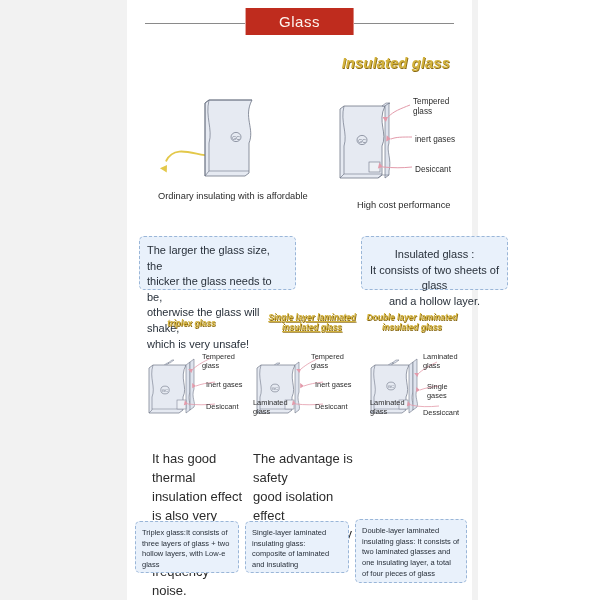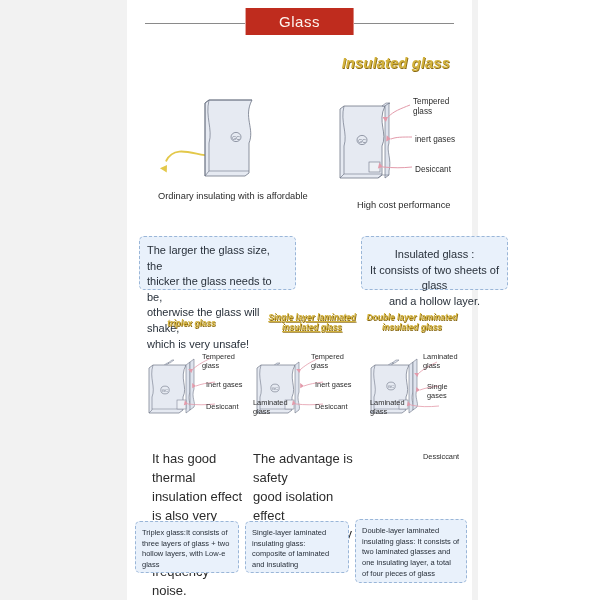--- a/index.html
+++ b/index.html
@@ -202,21 +202,21 @@
       <polygon points="0,0 4,-1.7 3.4,3.4" fill="#e39aaa" transform="translate(58,25) rotate(135)"></polygon>
       <path d="M78 38 C 70 39, 64 40, 59 42" fill="none" stroke="#e39aaa" stroke-width="0.8"></path>
       <polygon points="0,0 4,-1.7 3.4,3.4" fill="#e39aaa" transform="translate(59,42) rotate(172)"></polygon>
       <path d="M78 58 C 68 59, 58 59, 50 57" fill="none" stroke="#e39aaa" stroke-width="0.8"></path>
       <polygon points="0,0 4,-1.7 3.4,3.4" fill="#e39aaa" transform="translate(50,57) rotate(186)"></polygon>
     </svg>
     <div class="lbl" style="left:296px;top:352px;font-size:7.4px;">Laminated
 glass</div>
     <div class="lbl" style="left:300px;top:382px;font-size:7.4px;">Single
 gases</div>
-    <div class="lbl" style="left:296px;top:408px;font-size:7.4px;margin-top:44px;">Dessiccant</div>
+    <div class="lbl" style="left:296px;top:408px;font-size:7.4px;">Dessiccant</div>
     <div class="lbl" style="left:243px;top:398px;font-size:7.4px;">Laminated
 glass</div>
 
     <div class="desc" style="left:25px;top:450px;width:95px;">It has good thermal
 insulation effect
  is also very good at
 isolating high-
 frequency noise.</div>
     <div class="desc" style="left:126px;top:450px;width:100px;">The advantage is
 safety

